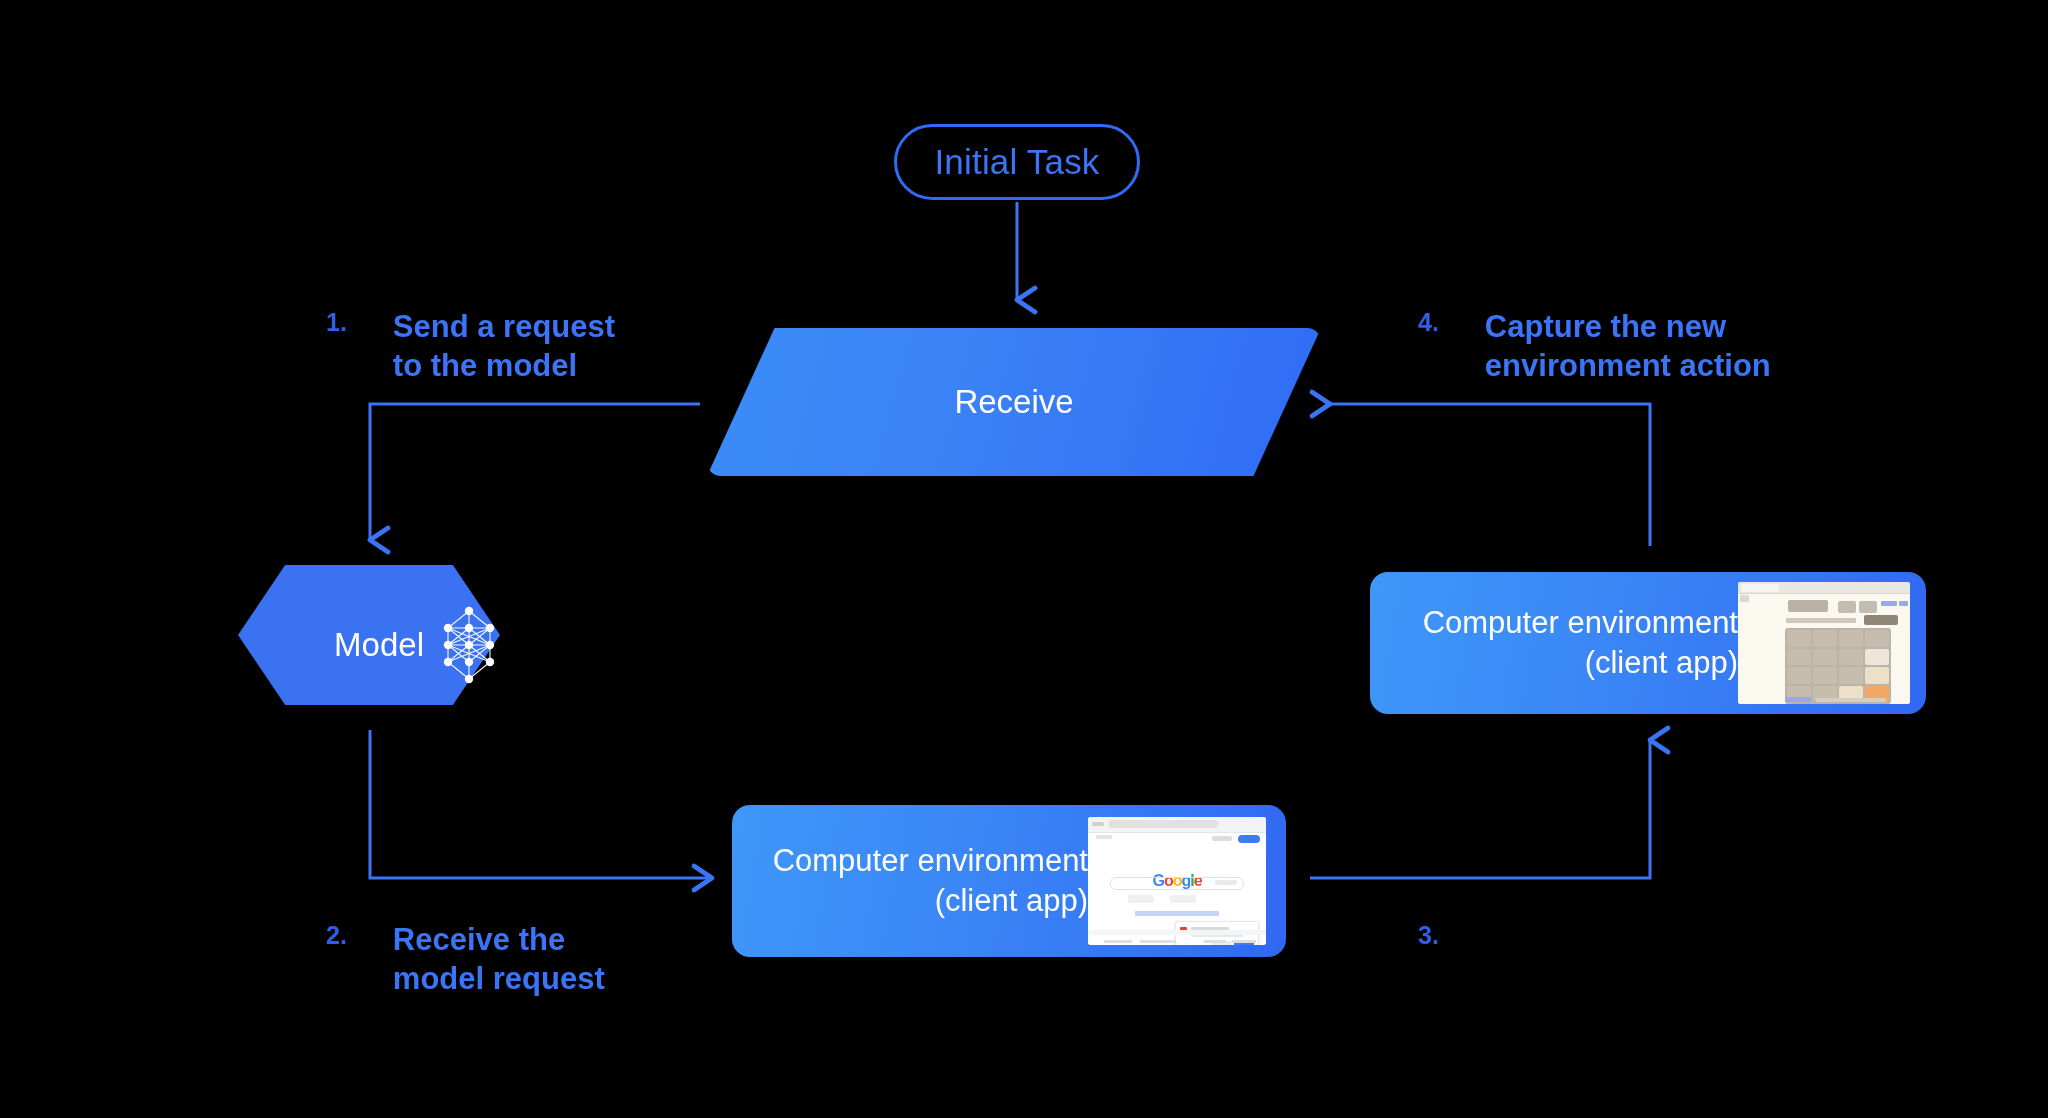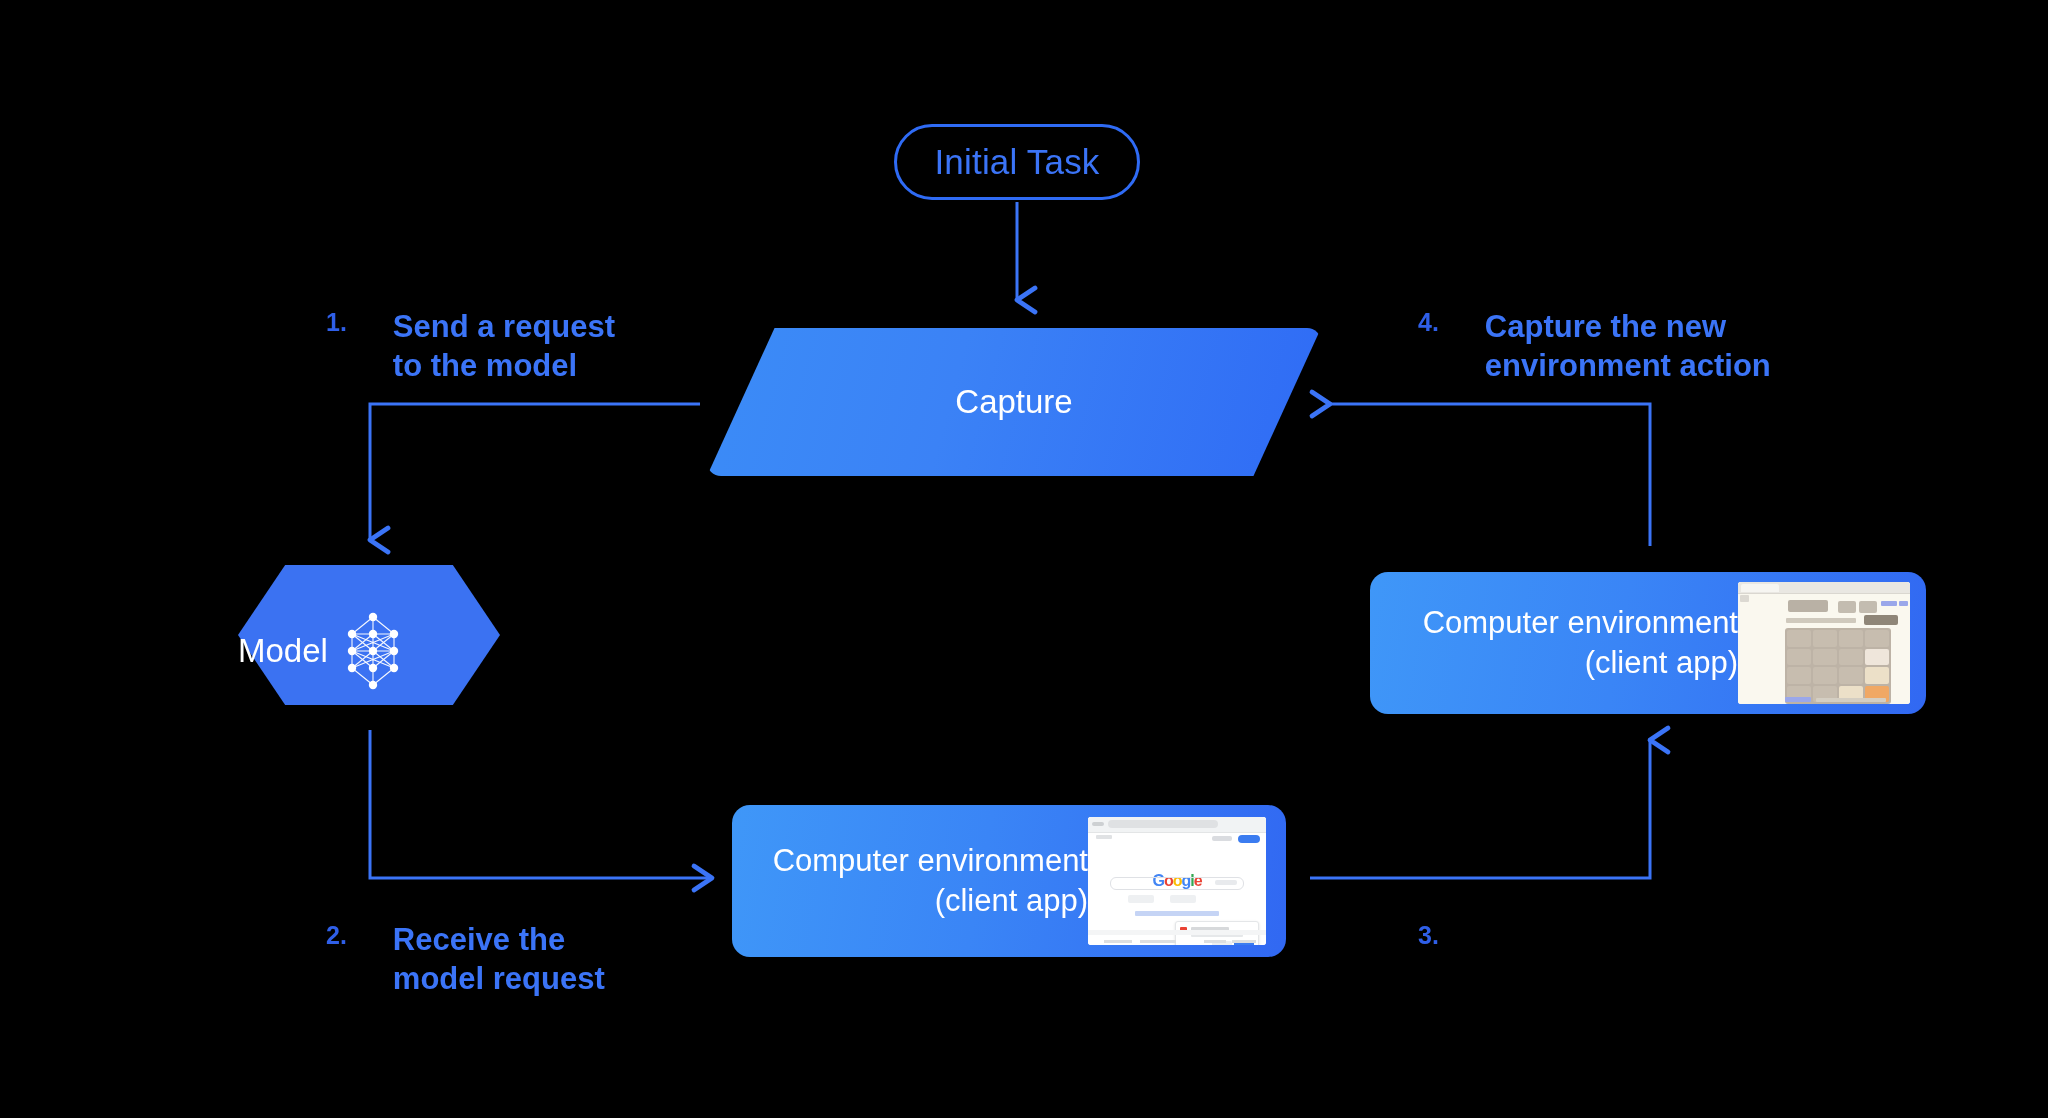--- a/index.html
+++ b/index.html
@@ -42,22 +42,22 @@
   }
 
   
   .hex-wrap{position:absolute; left:238px; top:565px; width:262px; height:140px;}
   .hex-shape{
     position:absolute;left:0;top:0;width:100%;height:100%;
     background:#3b72f2;
     clip-path:polygon(18% 0%, 82% 0%, 100% 50%, 82% 100%, 18% 100%, 0% 50%);
   }
   .hex-inner{
-    position:absolute;left:0;top:16px;width:100%;height:100%;
-    display:flex;align-items:center;justify-content:flex-start;gap:14px;
+    position:absolute;left:0;top:10px;width:100%;height:100%;
+    display:flex;align-items:center;justify-content:flex-end;gap:14px;
   }
   .hex-inner .ml{color:#fff;font-size:33px;font-weight:400;}
   .nnico{width:62px;height:78px;display:block;}
 
   
   .envcard{
     position:absolute; border-radius:18px; overflow:hidden;
     background:linear-gradient(100deg,#3f97f8 0%,#3a85f6 45%,#3168f2 100%);
     display:flex;align-items:center;
   }
@@ -161,21 +161,21 @@
     <path d="M1650 546 L1650 404 L1330 404" fill="none" stroke="#3b74f7" stroke-width="3" marker-end="url(#ah-left)"></path>
   </svg>
 
   <div class="pill">
     <span>Initial Task</span>
   </div>
 
   <div class="para-wrap">
     <div class="para-shape"></div>
     <div class="para-label">
-      <div>Capture</div>
+      <div>Receive</div>
     </div>
   </div>
 
   <div class="hex-wrap">
     <div class="hex-shape"></div>
     <div class="hex-inner">
       <div class="ml">Model</div>
       <svg class="nnico" viewBox="0 0 62 78">
         <g stroke="#ffffff" stroke-width="1.1" fill="none" opacity="0.95">
           <path d="M31 5 L10 22 M31 5 L31 22 M31 5 L52 22

